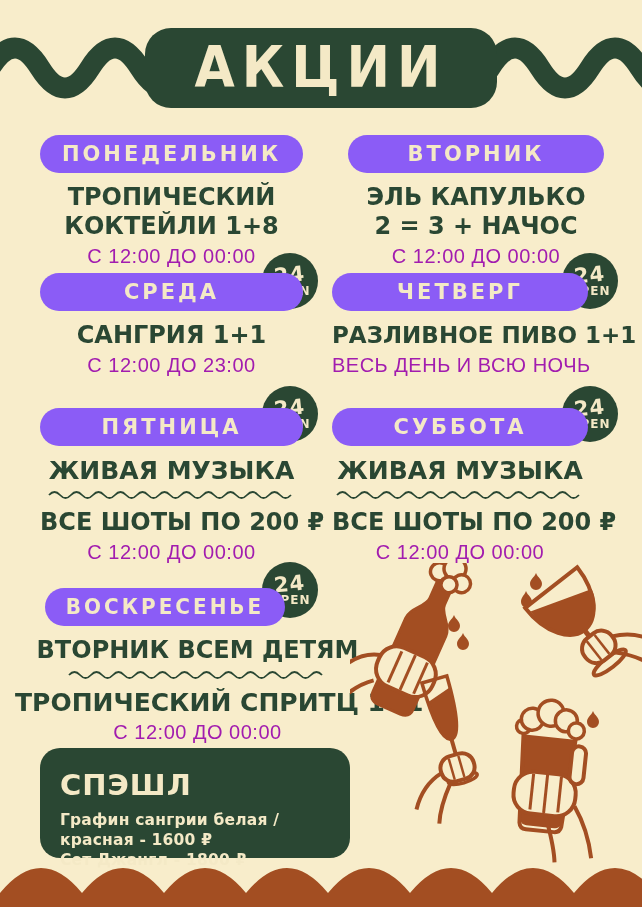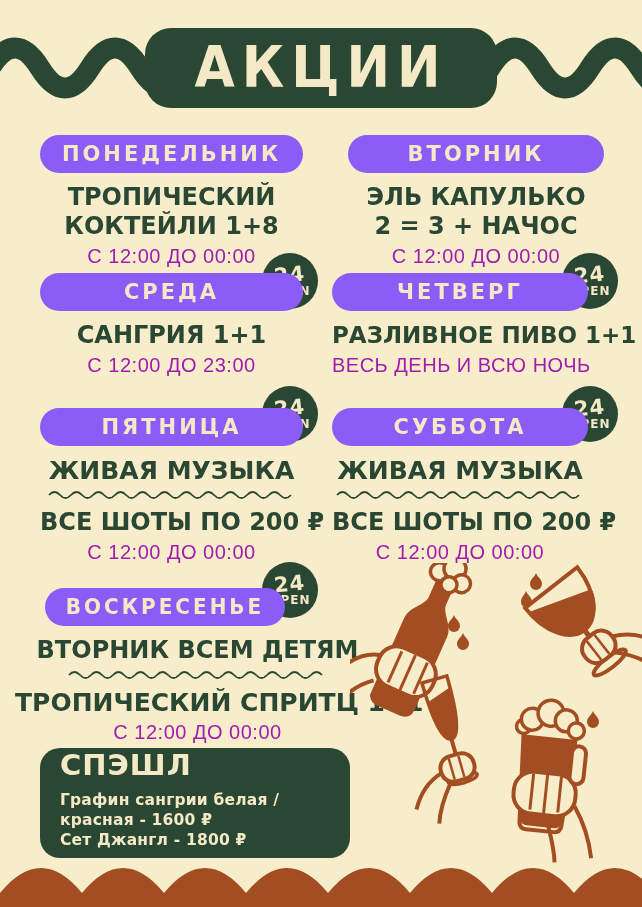--- a/index.html
+++ b/index.html
@@ -46,21 +46,21 @@
   .mt6{margin-top:6px;}
   .time{
     color:#a21caf;font-weight:400;font-size:20px;line-height:24px;margin-top:3px;
     letter-spacing:.5px;white-space:nowrap;font-family:"Liberation Sans",sans-serif;
   }
   .wavy{display:block;margin:3px auto 0;}
   
   .special-box{
     position:absolute;left:40px;top:748px;width:310px;height:110px;
     background:#2a4733;border-radius:20px;color:#f4e9c6;
-    box-sizing:border-box;padding:0 20px;text-align:left;
+    box-sizing:border-box;padding:20px 20px;text-align:left;
   }
   .special-title{font-size:29px;font-weight:bold;letter-spacing:1px;margin-bottom:8px;}
   .special-item{font-size:15.5px;line-height:20px;font-weight:bold;letter-spacing:.2px;}
   
   #bottom-wave{position:absolute;left:0;bottom:0;width:642px;height:47px;}
   #illustration{position:absolute;left:350px;top:563px;width:292px;height:305px;z-index:1;}
 </style>
 </head>
 <body>
 

